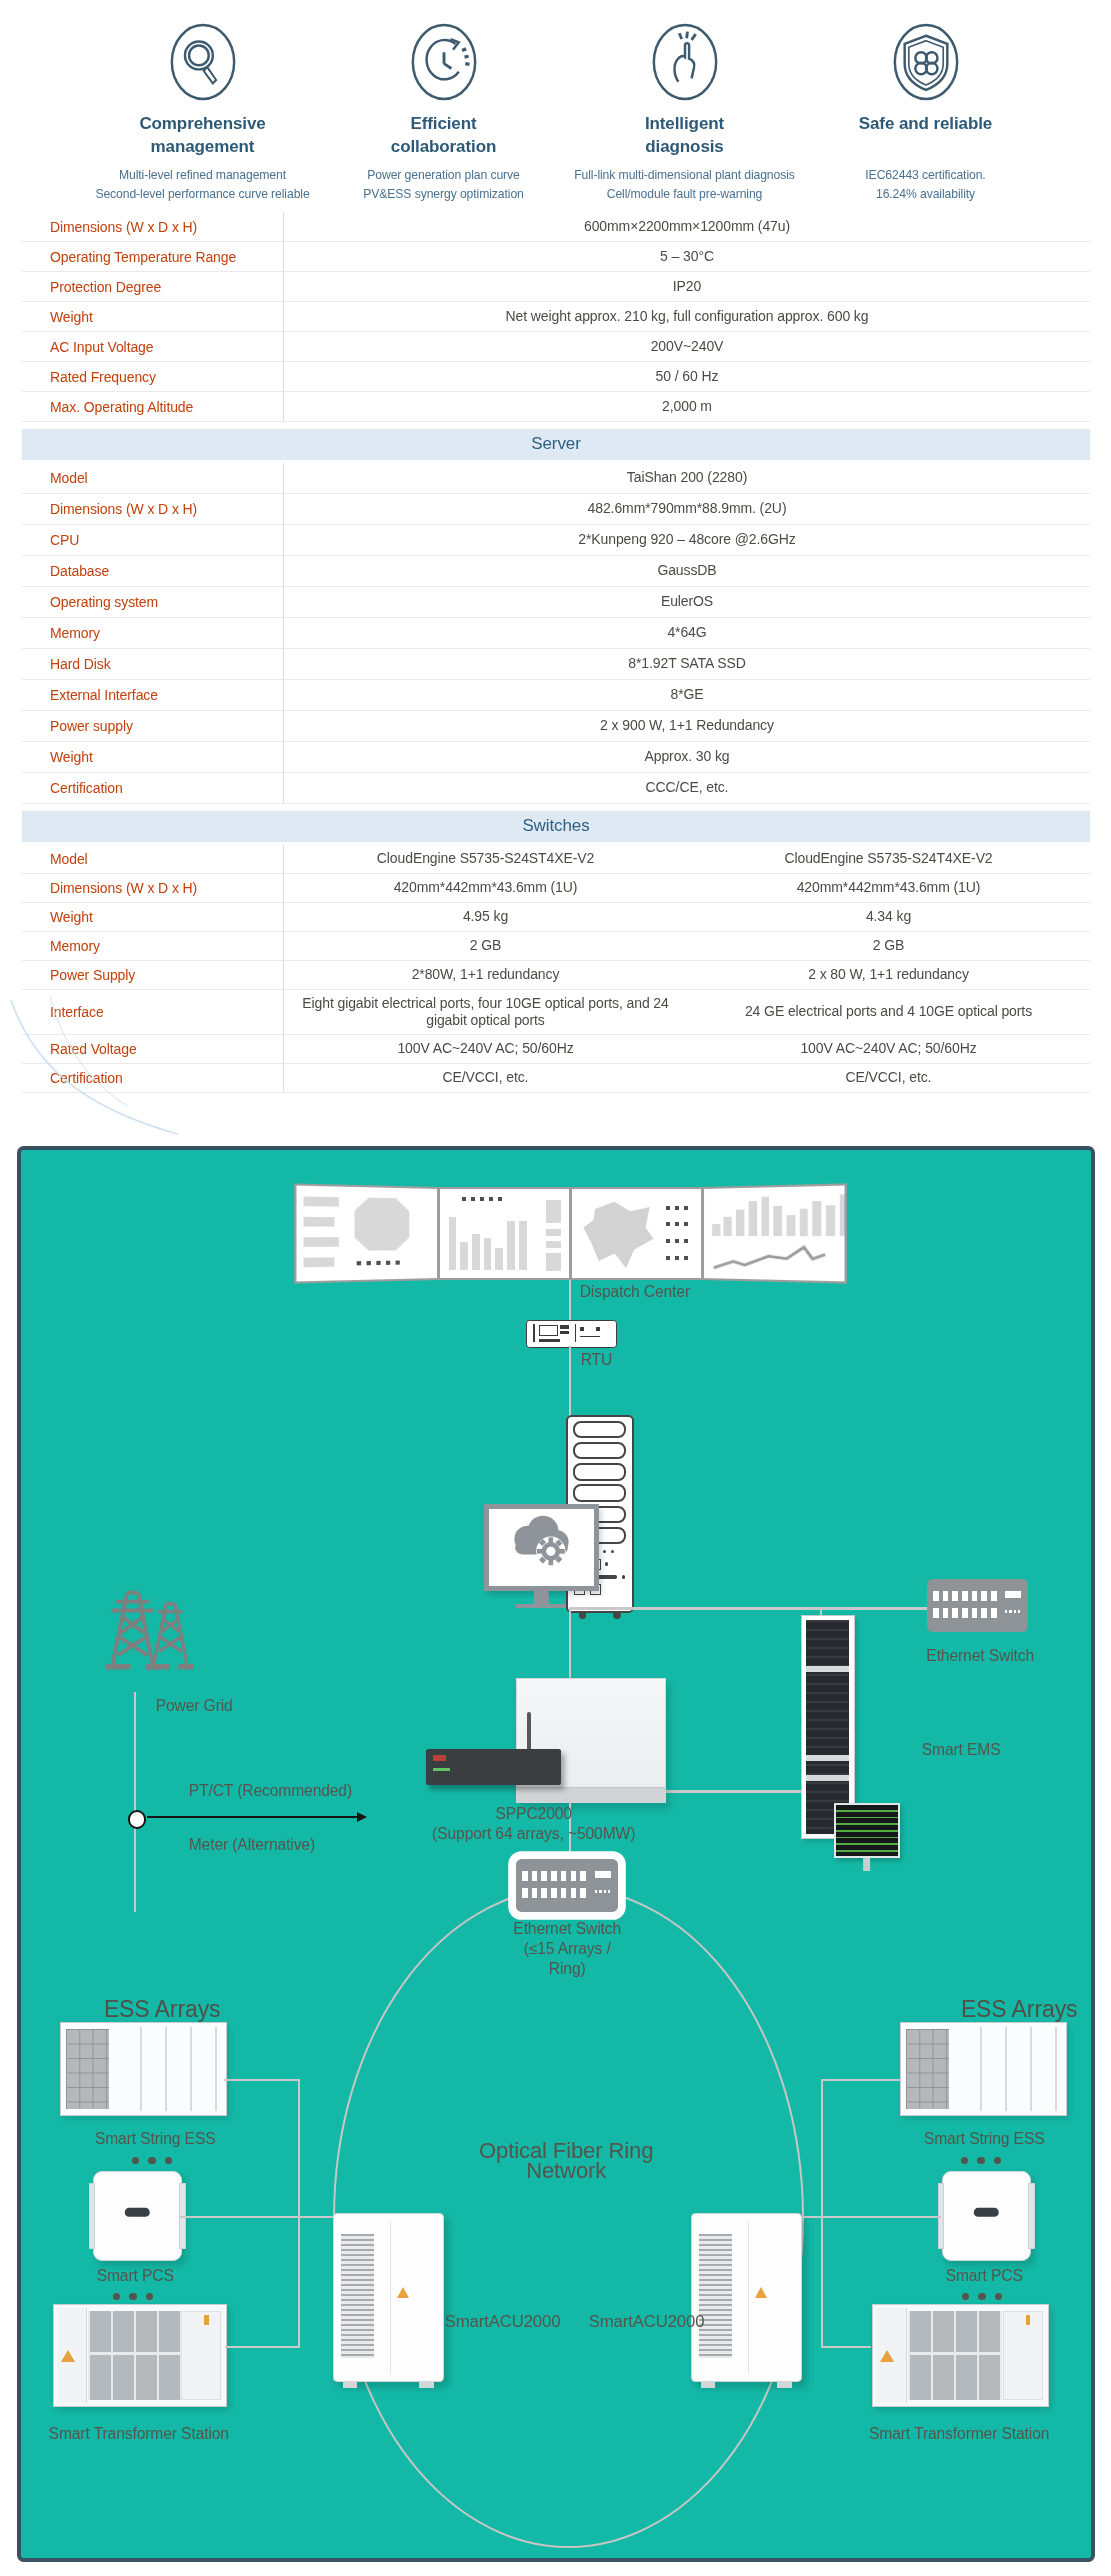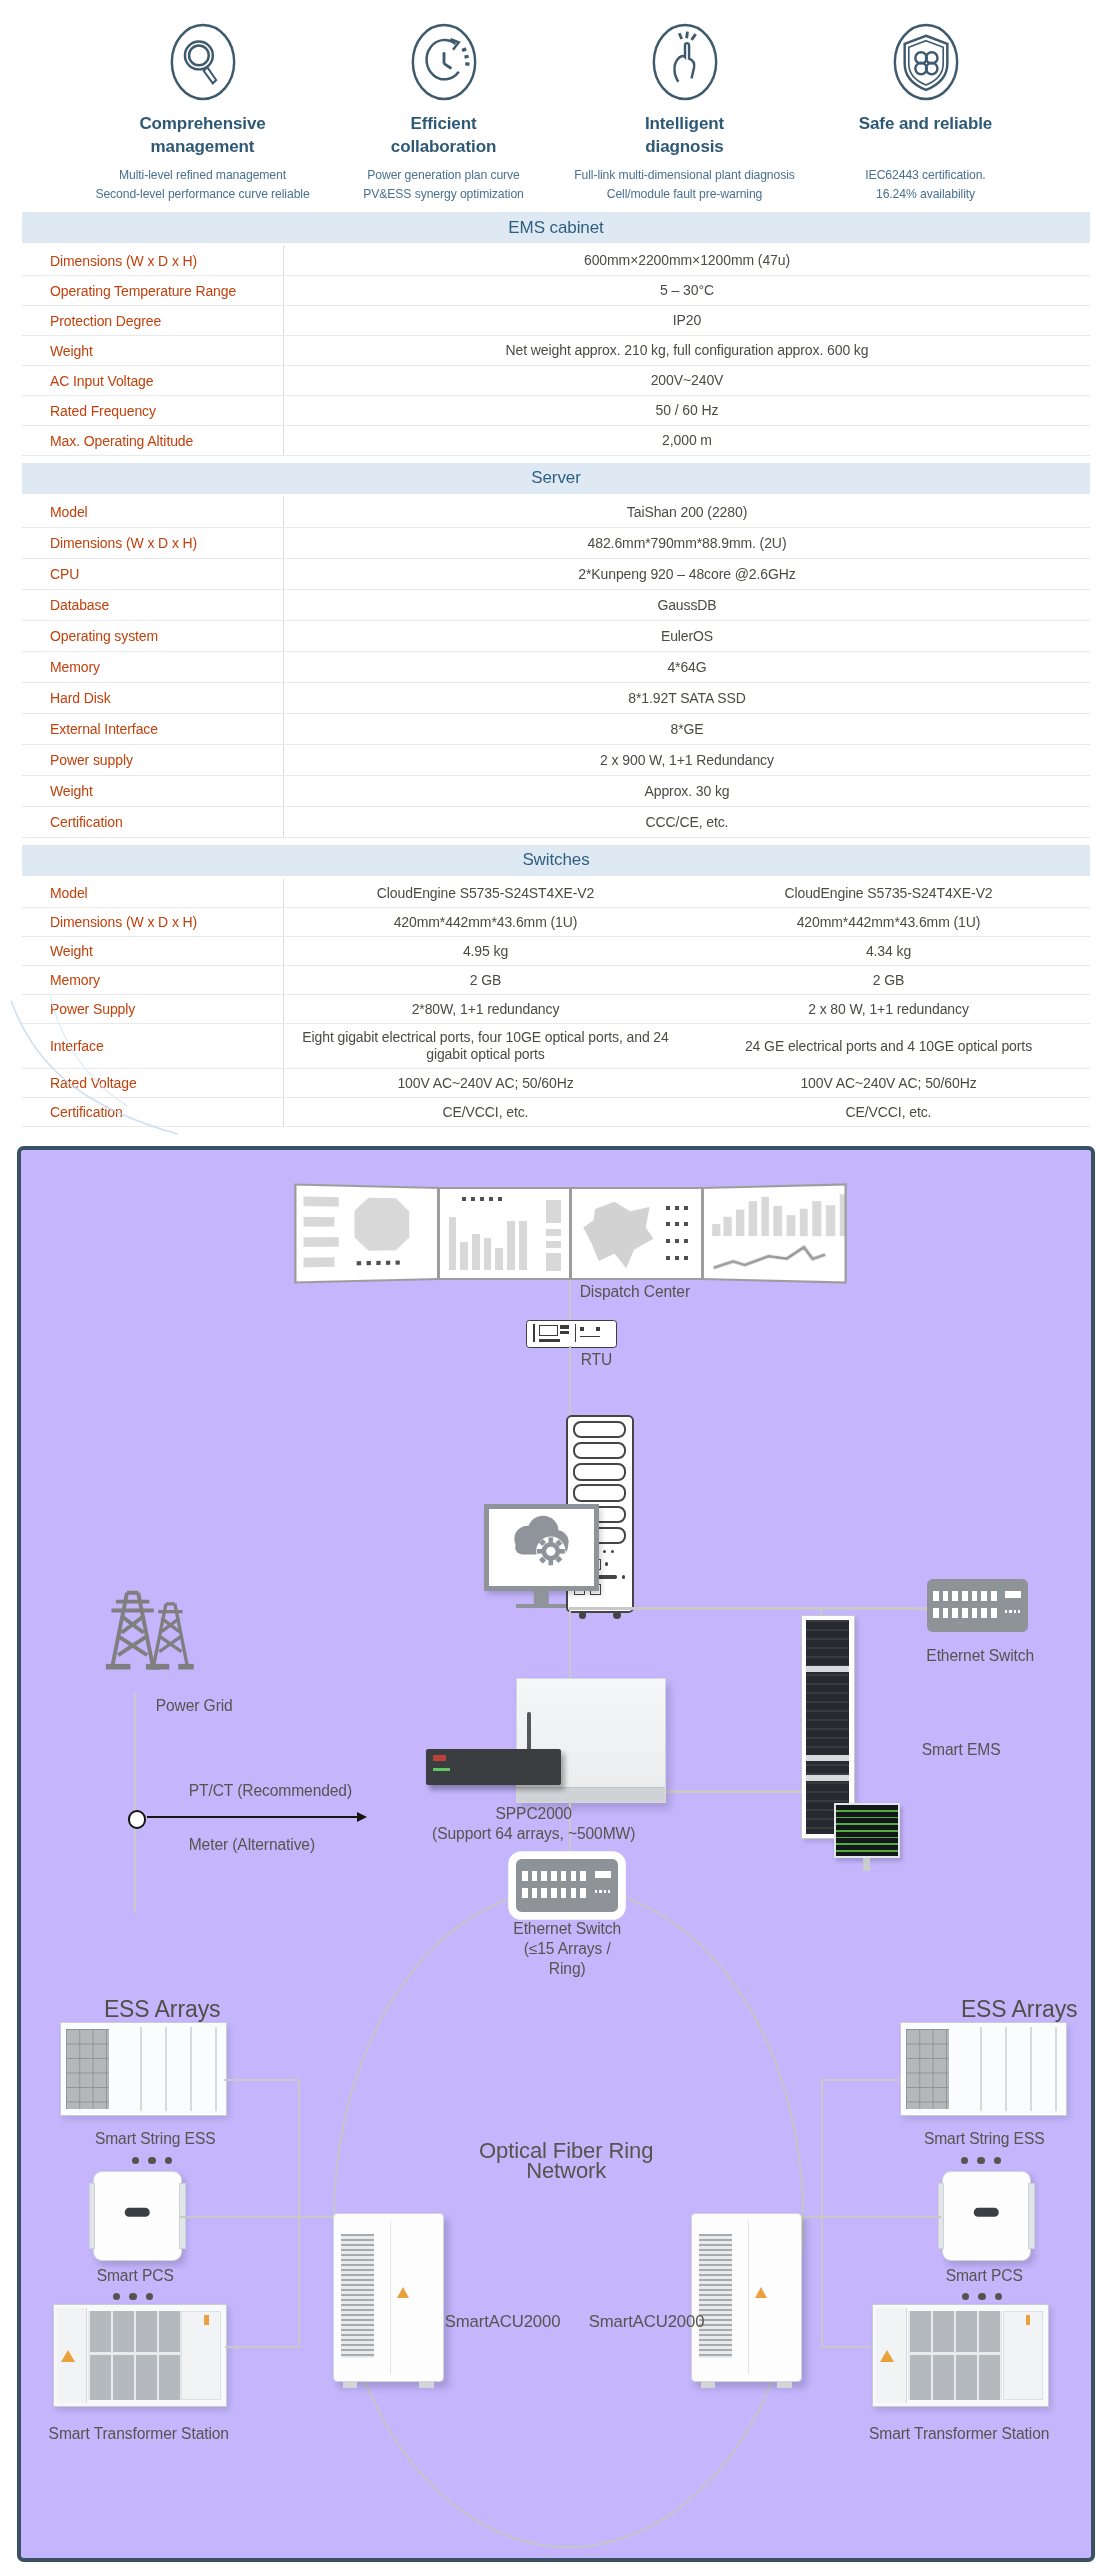--- a/index.html
+++ b/index.html
@@ -20,21 +20,21 @@
   .t-head{height:31px;background:#dfe9f4;color:#2f5f80;font-size:17px;display:flex;align-items:center;justify-content:center;margin-bottom:3.3px;}
   .t-row{display:flex;align-items:stretch;border-bottom:1.7px solid #eaeaea;min-height:29px;}
   .t-row.tall{min-height:44px;}
   .t-label{width:261px;box-sizing:border-box;padding-left:28px;display:flex;align-items:center;font-size:14px;color:#c2410c;}
   .t-val{flex:1;border-left:0.6px solid #dcdcdc;display:flex;align-items:center;justify-content:center;text-align:center;font-size:14px;color:#4b4b45;padding:3.3px 16.7px;line-height:17px;}
   .t-val + .t-val{border-left:none;}
 
   .swoosh{position:absolute;left:0;top:995px;width:222px;height:167px;pointer-events:none;}
 
   
-  .diagram{position:absolute;left:16.7px;top:1146px;width:1070px;height:1408px;border:4.4px solid #3a5163;border-radius:6.7px;background:#c4b5fd;}
+  .diagram{position:absolute;left:16.7px;top:1146px;width:1070px;height:1408px;border:4.4px solid #3a5163;border-radius:6.7px;background:#14b8a6;}
   .abs{position:absolute;}
   .hline{position:absolute;background:#c9c9c9;height:2.8px;}
   .vline{position:absolute;background:#c9c9c9;width:2.8px;}
   .dlabel{position:absolute;font-size:15.6px;line-height:20px;color:#55554d;}
   .dlabel.ctr{text-align:center;}
   .dheading{position:absolute;font-size:23px;color:#514f47;text-align:center;}
   .dots{position:absolute;display:flex;gap:9.5px;}
   .dots span{width:7.2px;height:7.2px;border-radius:50%;background:#55544d;}
 
   
@@ -173,21 +173,20 @@
       </div>
       <div class="f-title pre">Safe and reliable</div>
       <div class="f-desc pre">IEC62443 certification.
 16.24% availability</div>
     </div>
   </section>
 
   <section class="tables">
 
     <div class="spec-table">
-      <div class="t-head">EMS cabinet</div>
       <div class="t-row">
           <div class="t-label">Dimensions (W x D x H)</div>
           <div class="t-val">600mm×2200mm×1200mm (47u)</div>
         </div>
       <div class="t-row">
           <div class="t-label">Operating Temperature Range</div>
           <div class="t-val">5 – 30°C</div>
         </div>
       <div class="t-row">
           <div class="t-label">Protection Degree</div>

